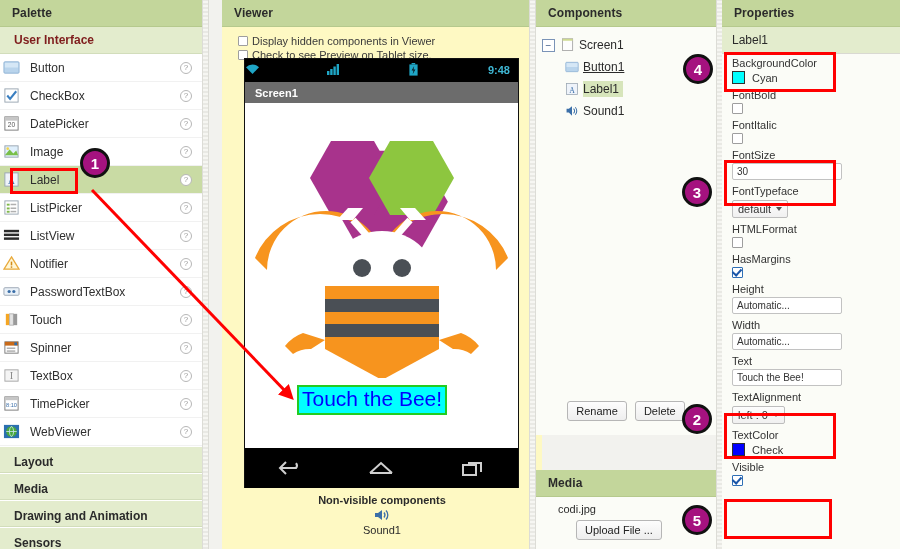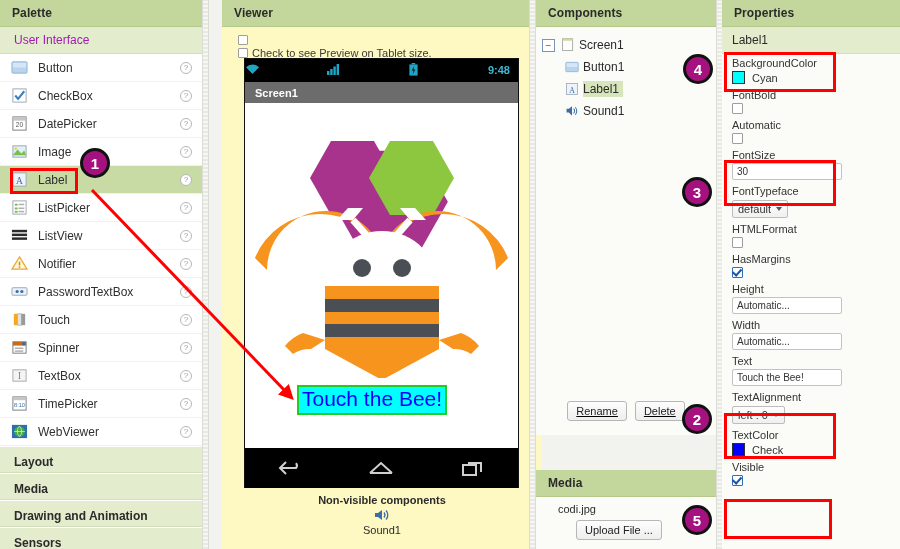--- a/index.html
+++ b/index.html
@@ -18,39 +18,39 @@
     background: #c3d69b;
     color: #2b2b2b;
     font-weight: bold;
     font-size: 12px;
     padding: 6px 0 6px 12px;
     border-bottom: 1px solid #b5c98d;
     letter-spacing: .1px;
   }
   .subhead {
     background: #e3eccd;
-    color: #a21caf;
-    font-weight: normal;
+    color: #7f1d1d;
+    font-weight: bold;
     font-size: 12px;
     padding: 6px 0 6px 14px;
     border-bottom: 1px solid #d2ddbb;
   }
   .vline { position:absolute; top:0; bottom:0; width:7px;
            background: repeating-linear-gradient(0deg,#e9e9e4 0 2px,#f6f6f2 2px 4px);
            border-left:1px solid #dcdcd6; border-right:1px solid #dcdcd6; }
 
   
   #palette { left:0; top:0; width:202px; height:521px; background:#fff; }
   .pal-list { background:#ffffff; }
   .pal-item {
     position: relative;
     height: 28px;
     display:flex; align-items:center;
     font-size: 12px; color:#2f2f2f;
-    padding-left: 10px;
+    padding-left: 2px;
     border-bottom: 1px solid #f1f1f1;
   }
   .pal-item.sel { background:#c9dba4; }
   .pal-ico { width:18px; height:18px; margin-right:10px; flex:0 0 18px;
              display:flex; align-items:center; justify-content:center; }
   .pal-help {
     position:absolute; right:10px; top:50%; transform:translateY(-50%);
     width:12px; height:12px; border-radius:50%;
     border:1px solid #b7b7b7; color:#9a9a9a; background:#fff;
     font-size:8px; line-height:10px; text-align:center;
@@ -325,20 +325,21 @@
       </div>
   </div>
   <div class="vline" style="left:202px;"></div>
 
   <div class="panel" id="viewer">
     <div class="panel-head">Viewer</div>
 
     <div style="height:8px;"></div>
     <div class="chk-row">
       <span class="box"></span>
+      <span>Display hidden components in Viewer</span>
     </div>
     <div class="chk-row" style="margin-top:2px;">
       <span class="box"></span>
       <span>Check to see Preview on Tablet size.</span>
     </div>
 
     <div class="phone">
       <div class="status-bar">
         <span style="margin-right:3px;">
           <svg width="15" height="12" viewBox="0 0 15 12">
@@ -432,21 +433,21 @@
         <div class="tree-row" style="padding-left: 0px;">
           <span class="tw">−</span>
           <span class="tree-ico">
             <svg width="14" height="14" viewBox="0 0 18 18">
               <rect x="2" y="1" width="13" height="15" fill="#fdfdfd" stroke="#9a9a9a"></rect>
               <rect x="2" y="1" width="13" height="2.5" fill="#cdd98f"></rect>
             </svg>
           </span>
           <span class="tree-lbl">Screen1</span>
         </div>
-        <div class="tree-row" style="padding-left: 22px;">
+        <div class="tree-row" style="padding-left: 22px; text-decoration: underline;">
           <span class="tree-ico">
             <svg width="14" height="14" viewBox="0 0 18 18">
               <rect x="1" y="3" width="16" height="12" rx="1" fill="#b9d4ec" stroke="#8fb2d4"></rect>
               <rect x="2" y="4" width="14" height="5" fill="#d5e7f6"></rect>
             </svg>
           </span>
           <span class="tree-lbl">Button1</span>
         </div>
         <div class="tree-row" style="padding-left: 22px;">
           <span class="tree-ico">
@@ -461,21 +462,21 @@
           <span class="tree-ico">
             <svg width="14" height="14" viewBox="0 0 18 18">
               <path d="M2 6 H5 L9 3 V15 L5 11 H2 Z" fill="#3b6fa8"></path>
               <path d="M11 6 A4 4 0 0 1 11 12" stroke="#3b6fa8" stroke-width="1.3" fill="none"></path>
               <path d="M13.2 4.2 A7 7 0 0 1 13.2 13.8" stroke="#3b6fa8" stroke-width="1.3" fill="none"></path>
             </svg>
           </span>
           <span class="tree-lbl">Sound1</span>
         </div>
       </div>
-    <div style="position:absolute;left:0;right:0;bottom:14px;display:flex;justify-content:center;gap:8px;text-decoration:underline;">
+    <div style="position:absolute;left:0;right:0;bottom:14px;display:flex;justify-content:center;gap:8px;">
       <button class="btn">Rename</button>
       <button class="btn">Delete</button>
     </div>
   </div>
 
   <div class="panel" id="media">
     <div class="panel-head">Media</div>
     <div style="font-size:11px;color:#2b2b2b;padding:6px 0 0 22px;">codi.jpg</div>
     <div style="padding:5px 0 0 40px;">
       <button class="btn">Upload File ...</button>
@@ -492,21 +493,21 @@
           <div class="swatch-row">
             <span class="swatch" style="background:#00FFFF"></span>
             <span>Cyan</span>
           </div>
         </div>
         <div class="prop">
           <div class="prop-name">FontBold</div>
           <div class="prop-cb"></div>
         </div>
         <div class="prop">
-          <div class="prop-name">Automatic</div>
+          <div class="prop-name">FontItalic</div>
           <div class="prop-cb"></div>
         </div>
         <div class="prop">
           <div class="prop-name">FontSize</div>
           <div class="prop-input">
             <span>30</span>
           </div>
         </div>
         <div class="prop"><div class="prop-name">FontTypeface</div><div class="select">
             <span>default</span>

